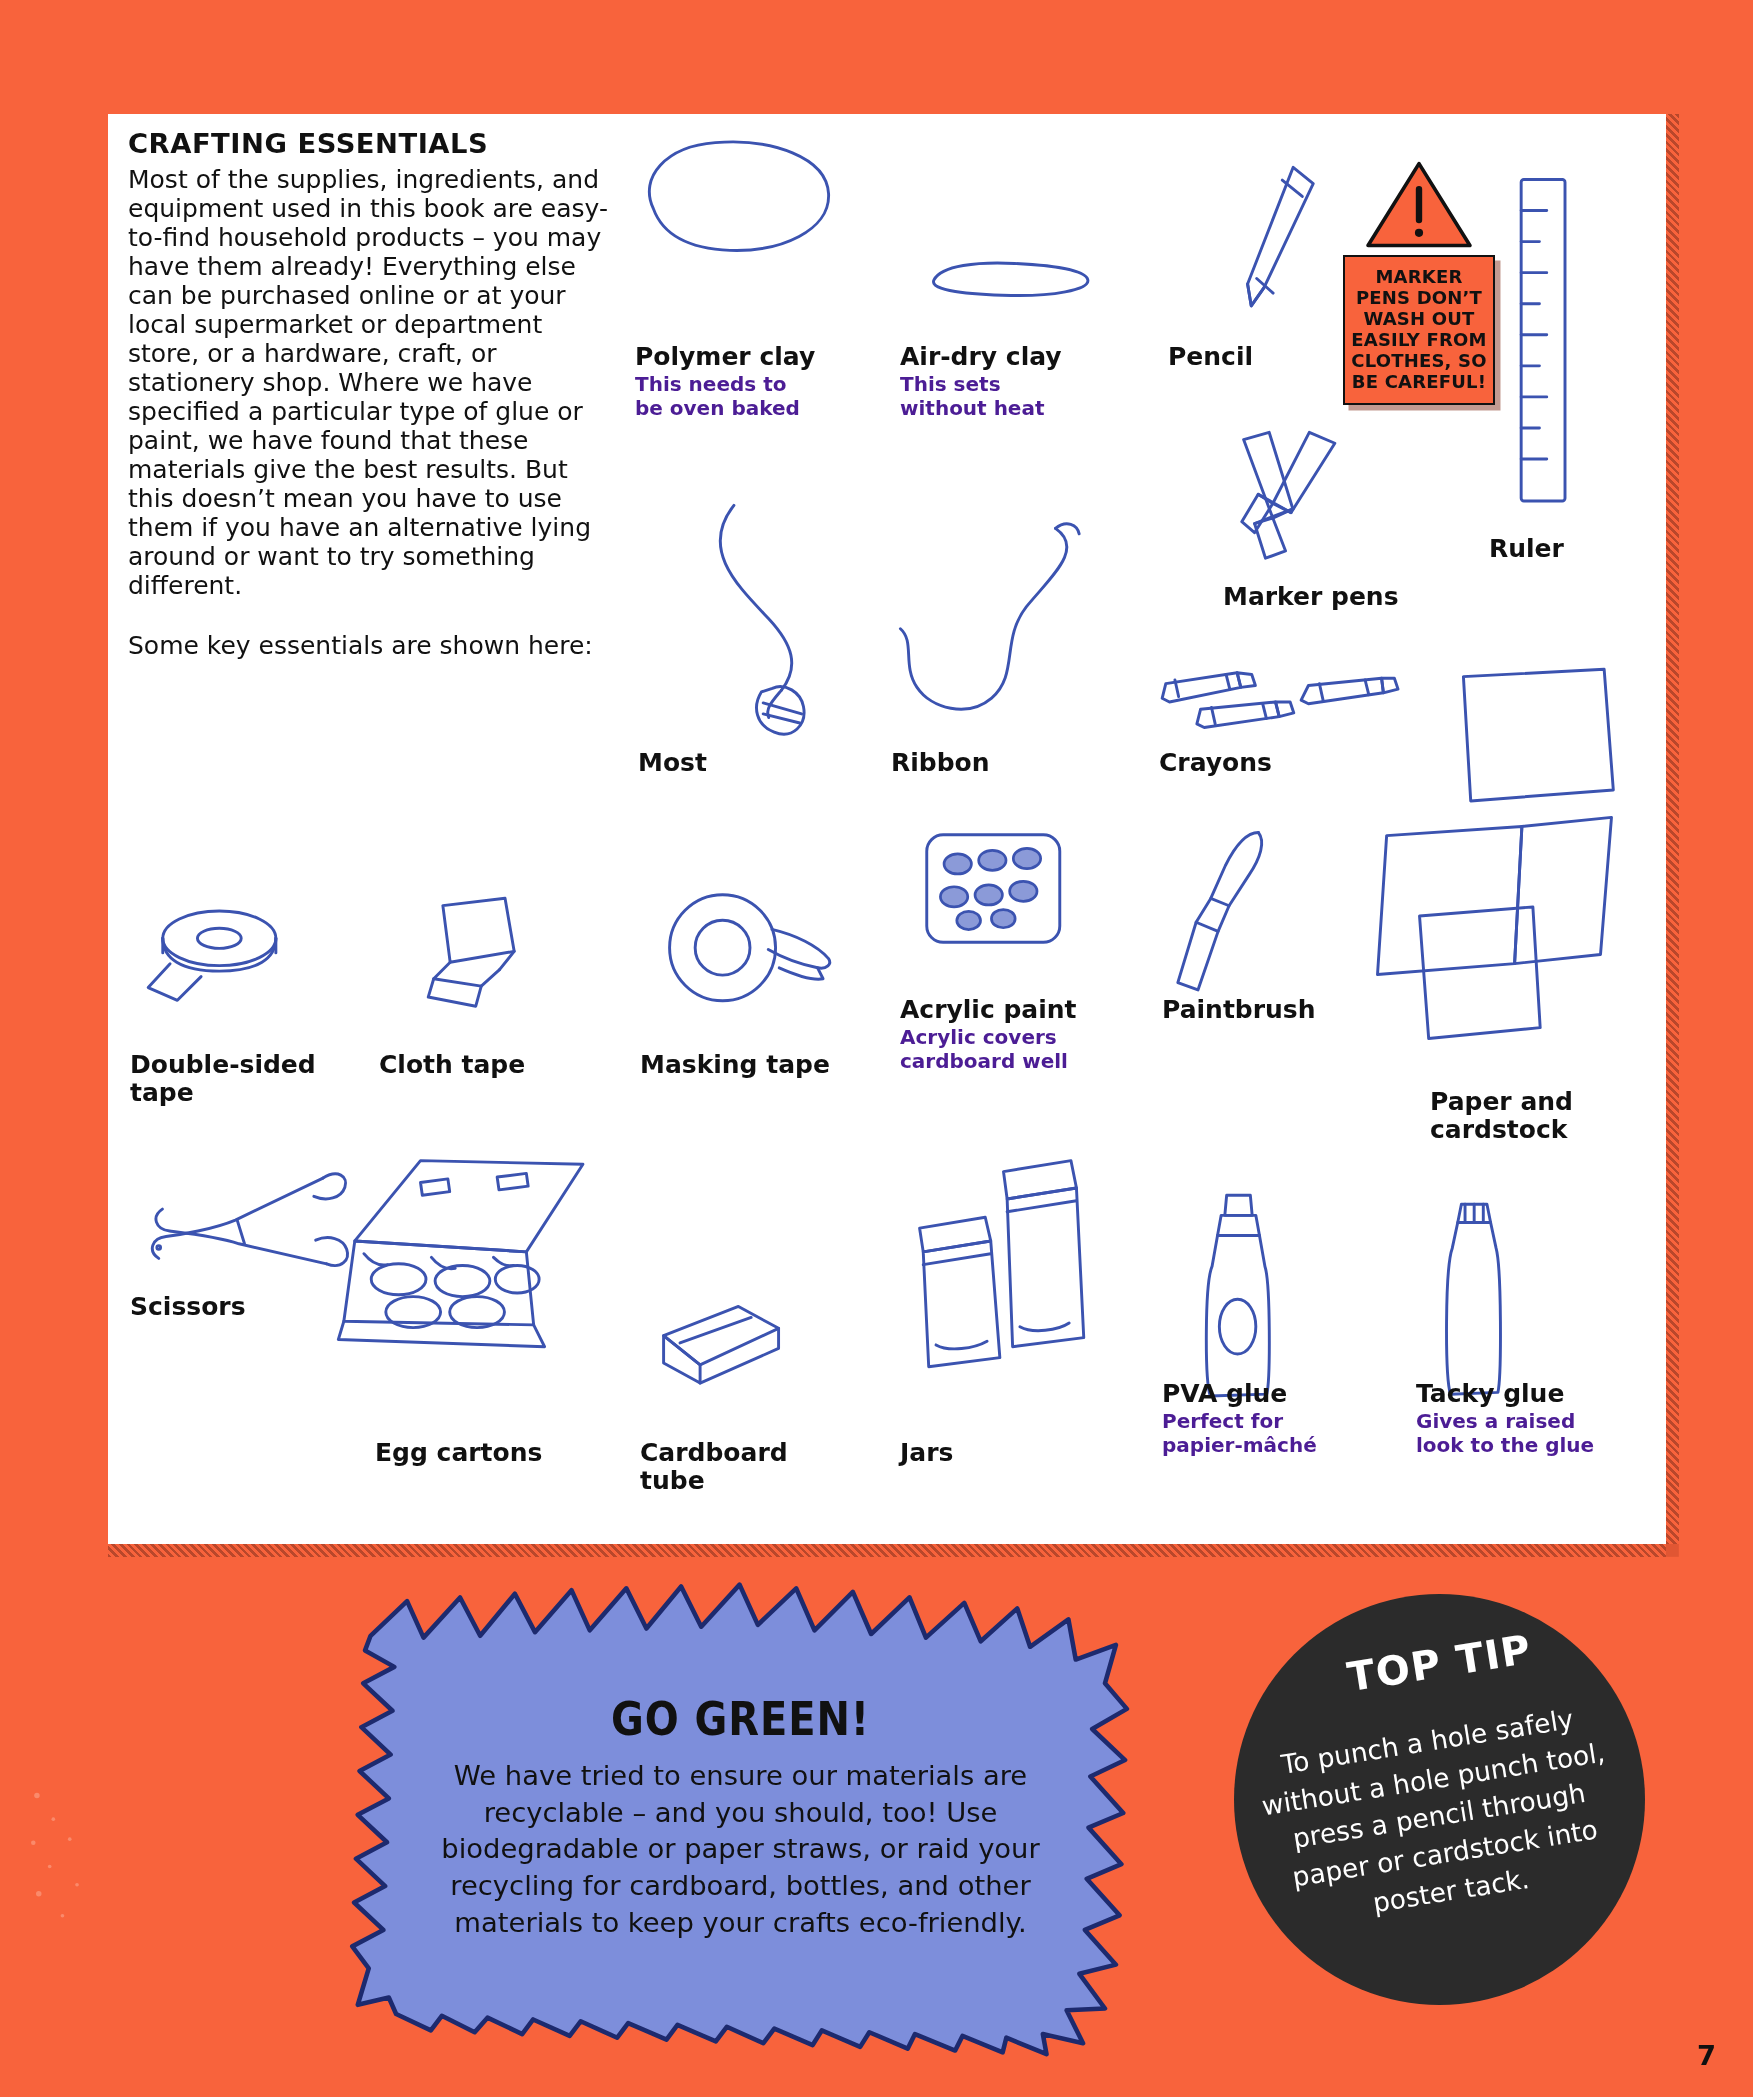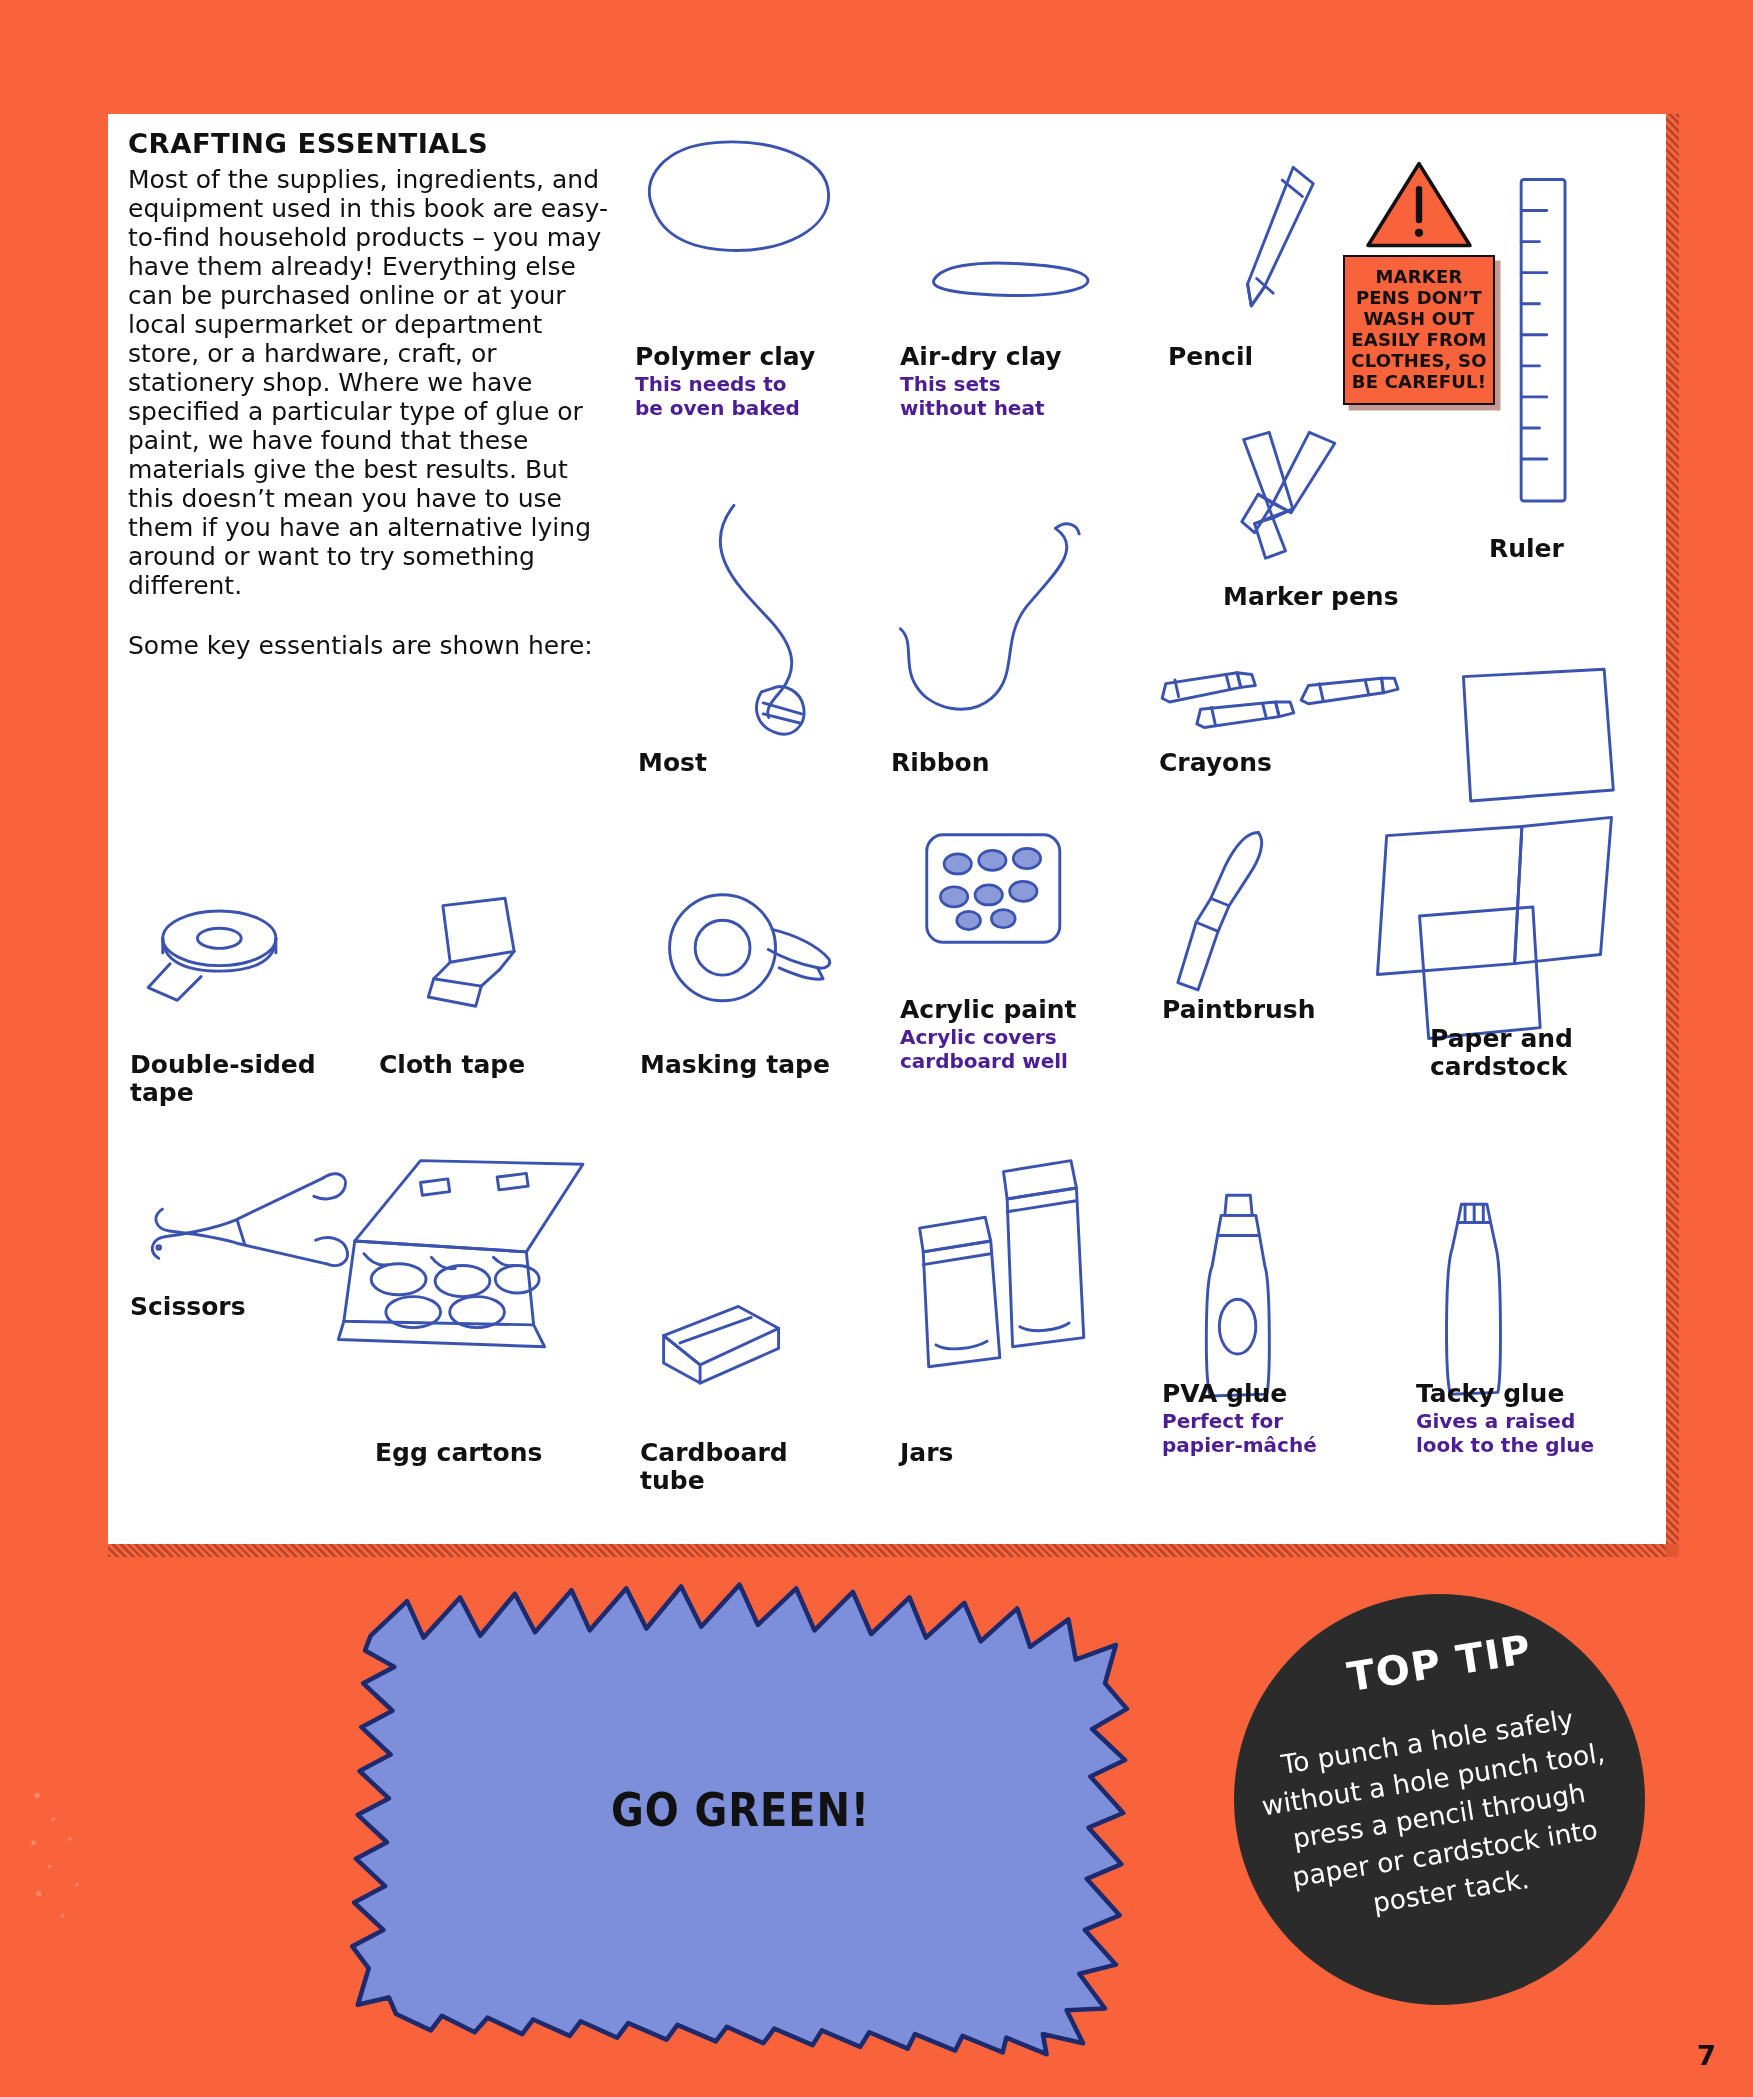--- a/index.html
+++ b/index.html
@@ -315,21 +315,21 @@
 </div>
 
 <div class="item" style="left:1361px; top:662px;">
   <svg width="256" height="393" viewBox="0 0 280 430">
     <path class="blue" d="M112 16 L266 8 L276 140 L120 152 Z"></path>
     <path class="blue" d="M176 180 L274 170 L262 320 L168 330 Z"></path>
     <path class="blue" d="M28 190 L176 180 L168 330 L18 342 Z"></path>
     <path class="blue" d="M64 278 L188 268 L196 400 L74 412 Z"></path>
   </svg>
 </div>
-<div class="item" style="left:1430px; top:1025px; width:228px;">
+<div class="item" style="left:1430px; top:1088px; width:228px;">
   <div class="lbl">Paper and
 cardstock</div>
 </div>
 
 <div class="item" style="left:135px; top:1156px;">
   <svg width="219" height="119" viewBox="0 0 240 130">
     <path class="blue" d="M26 112 C14 104 18 90 34 88 C50 86 86 80 110 70 L206 24"></path>
     <path class="blue" d="M30 58 C18 66 22 80 38 82 C54 84 90 88 114 96 L210 118"></path>
     <path class="blue" d="M206 24 C222 14 234 22 230 34 C226 46 210 50 196 44"></path>
     <path class="blue" d="M210 118 C226 124 236 114 232 102 C228 90 212 86 198 92"></path>
@@ -417,20 +417,21 @@
   <div class="sub">Gives a raised
 look to the glue</div>
 </div>
 
 <div class="gogreen">
   <svg width="777" height="475" viewBox="0 0 850 520" style="position:absolute;left:0;top:0;">
     <polygon points="20,60 60,22 78,62 118,18 140,60 178,14 200,56 240,10 260,54 300,8 322,52 360,6 382,50 424,4 444,48 486,8 506,54 548,12 568,58 610,18 628,62 670,24 688,66 728,30 742,72 784,42 792,86 836,70 824,112 848,140 810,162 846,196 808,214 844,254 806,270 842,310 804,326 840,366 802,382 836,420 796,430 824,468 782,470 800,506 756,496 760,518 716,500 712,516 668,498 660,514 616,496 608,512 566,494 556,510 514,492 504,508 462,490 450,506 410,488 398,504 356,486 344,502 302,484 290,500 250,482 238,498 198,480 186,496 148,478 134,494 98,476 86,492 48,474 40,456 6,464 18,424 0,400 34,382 2,352 36,334 4,304 38,286 6,256 40,238 8,208 42,190 10,160 44,142 12,112 46,94 14,76" fill="#7d8edb" stroke="#1d2a6e" stroke-width="5" stroke-linejoin="round"></polygon>
   </svg>
   <div class="gg-inner">
     <div class="gg-title">GO GREEN!</div>
+    <div class="gg-body">We have tried to ensure our materials are recyclable – and you should, too! Use biodegradable or paper straws, or raid your recycling for cardboard, bottles, and other materials to keep your crafts eco-friendly.</div>
   </div>
 </div>
 
 <div class="toptip">
   <div class="tt-title">TOP TIP</div>
   <div class="tt-body">To punch a hole safely without a hole punch tool, press a pencil through paper or cardstock into poster tack.</div>
 </div>
 
 <div class="pageno">7</div>
 

